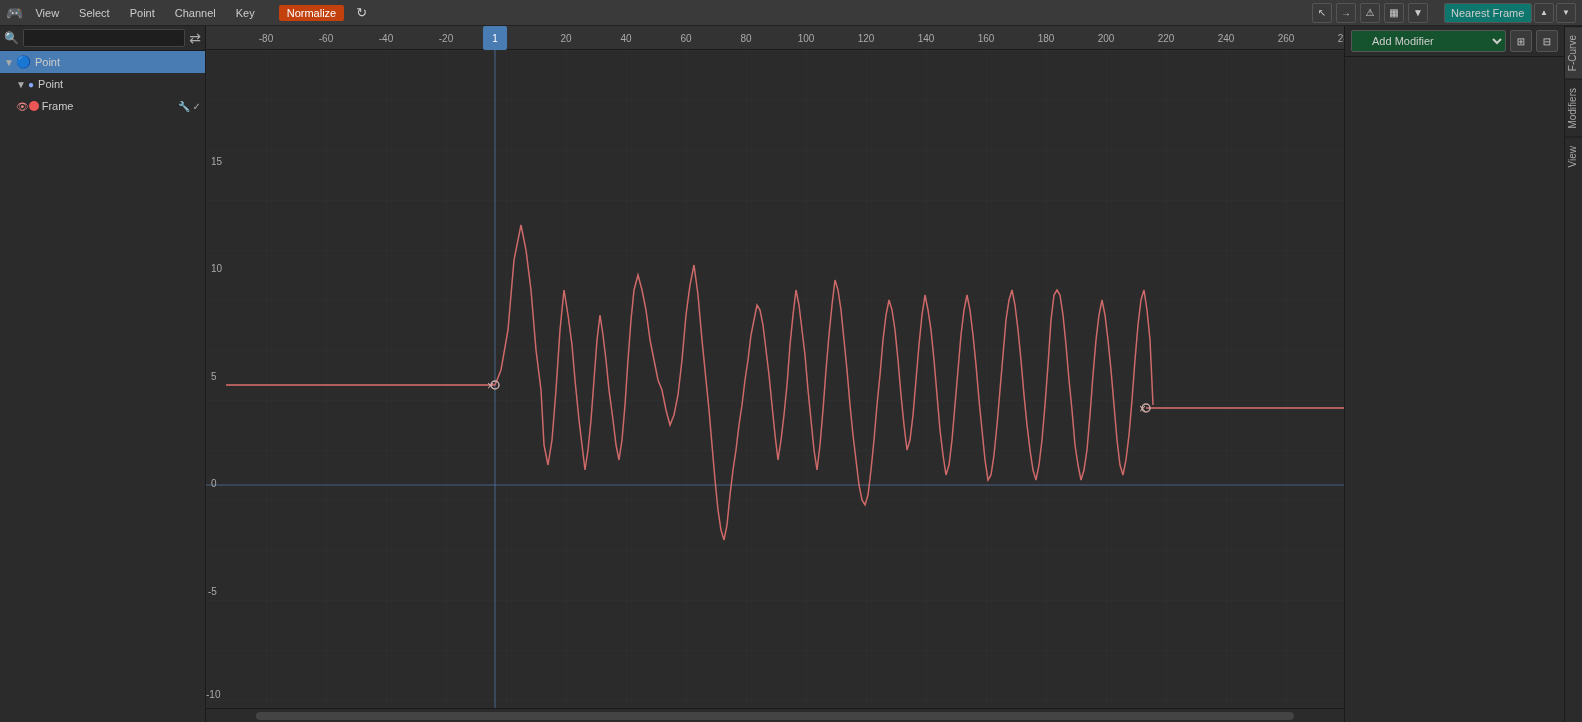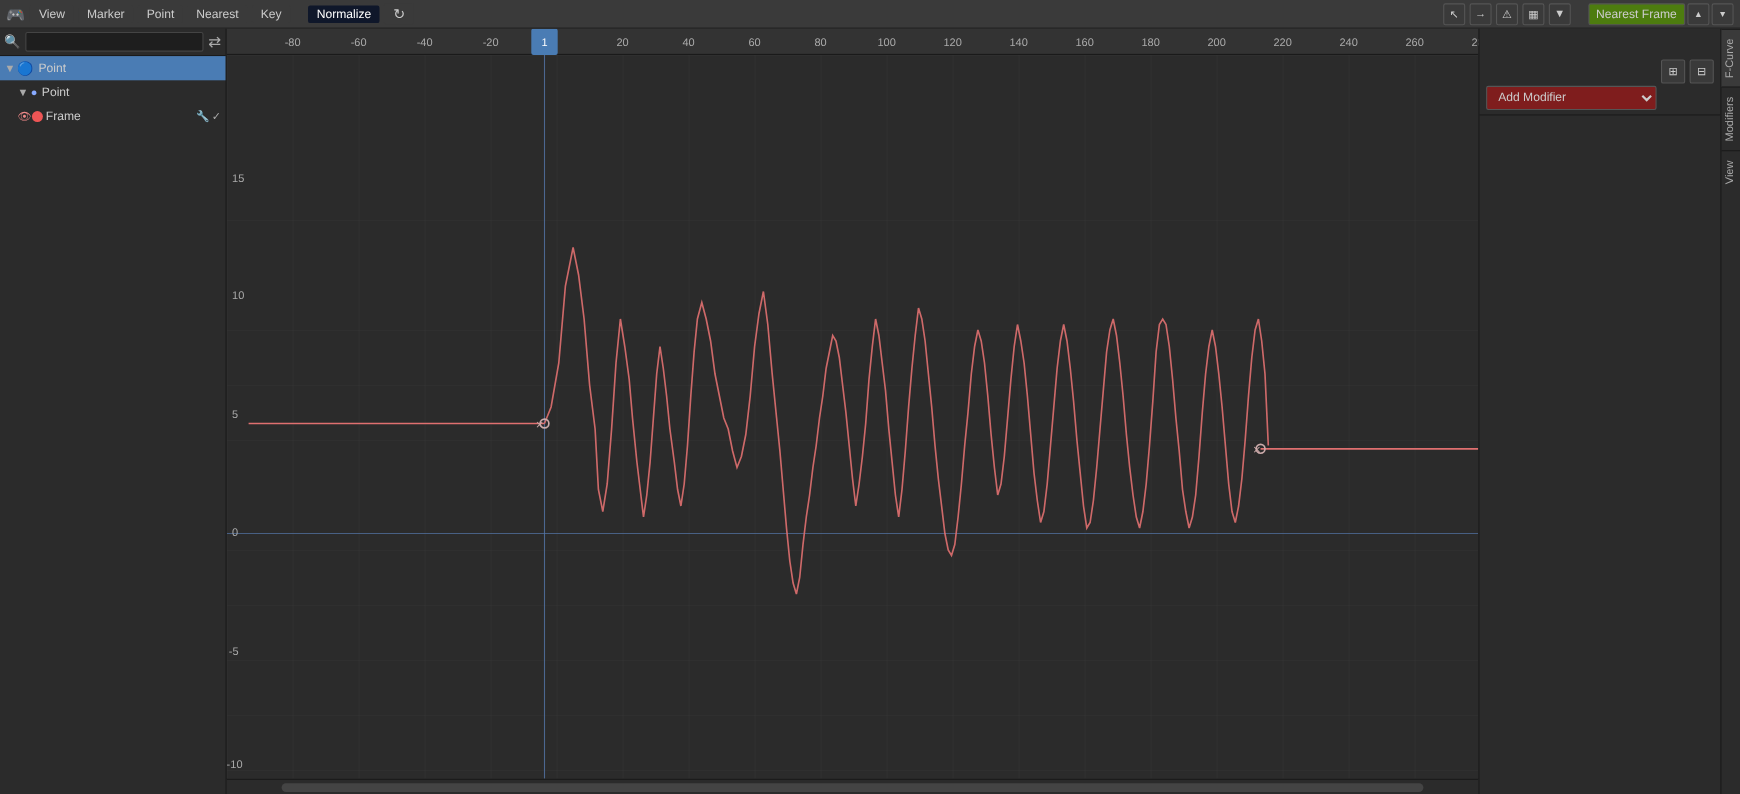--- a/index.html
+++ b/index.html
@@ -48,21 +48,21 @@
       width: 20px;
       height: 20px;
       cursor: pointer;
       font-size: 10px;
       display: flex;
       align-items: center;
       justify-content: center;
       border-radius: 2px;
     }
     .nearest-frame-select {
-      background: #4d7c0f;
+      background: #0f766e;
       border: 1px solid #555;
       color: #ccc;
       font-size: 11px;
       padding: 2px 6px;
       cursor: pointer;
       height: 20px;
       border-radius: 2px;
       appearance: none;
     }
     .nearest-frame-wrapper {
@@ -205,29 +205,28 @@
     }
     .modifier-panel-header {
       padding: 4px 6px;
       border-bottom: 1px solid #1a1a1a;
       display: flex;
       align-items: center;
       gap: 4px;
     }
     .modifier-dropdown {
       flex: 1;
-      background: #7f1d1d;
+      background: #14532d;
       border: 1px solid #555;
       color: #ccc;
       font-size: 11px;
-      padding: 2px 6px;
+      padding: 2px 16px;
       cursor: pointer;
       height: 22px;
       border-radius: 2px;
-      margin-top: 48px;
     }
     .modifier-icon-btn {
       background: #3a3a3a;
       border: 1px solid #555;
       color: #ccc;
       width: 22px;
       height: 22px;
       cursor: pointer;
       font-size: 10px;
       display: flex;
@@ -248,26 +247,26 @@
       color: #ccc;
       background: #3a3a3a;
     }
   </style>
 </head>
 <body>
 
 <div class="top-toolbar">
   <span style="font-size:14px; cursor:pointer;">🎮</span>
   <button class="toolbar-btn">View</button>
-  <button class="toolbar-btn">Marker</button>
+  <button class="toolbar-btn">Select</button>
   <button class="toolbar-btn">Point</button>
-  <button class="toolbar-btn">Nearest</button>
+  <button class="toolbar-btn">Channel</button>
   <button class="toolbar-btn">Key</button>
   <span style="width:8px;"></span>
-  <button class="toolbar-btn" style="background:#0f172a; color:#fff;">Normalize</button>
+  <button class="toolbar-btn" style="background:#c2410c; color:#fff;">Normalize</button>
   <button class="toolbar-btn" style="font-size:13px;">↻</button>
 
   <div class="toolbar-spacer"></div>
 
   <div class="toolbar-right">
     <div class="toolbar-icon-btn">↖</div>
     <div class="toolbar-icon-btn">→</div>
     <div class="toolbar-icon-btn">⚠</div>
     <div class="toolbar-icon-btn">▦</div>
     <div class="toolbar-icon-btn">▼</div>

